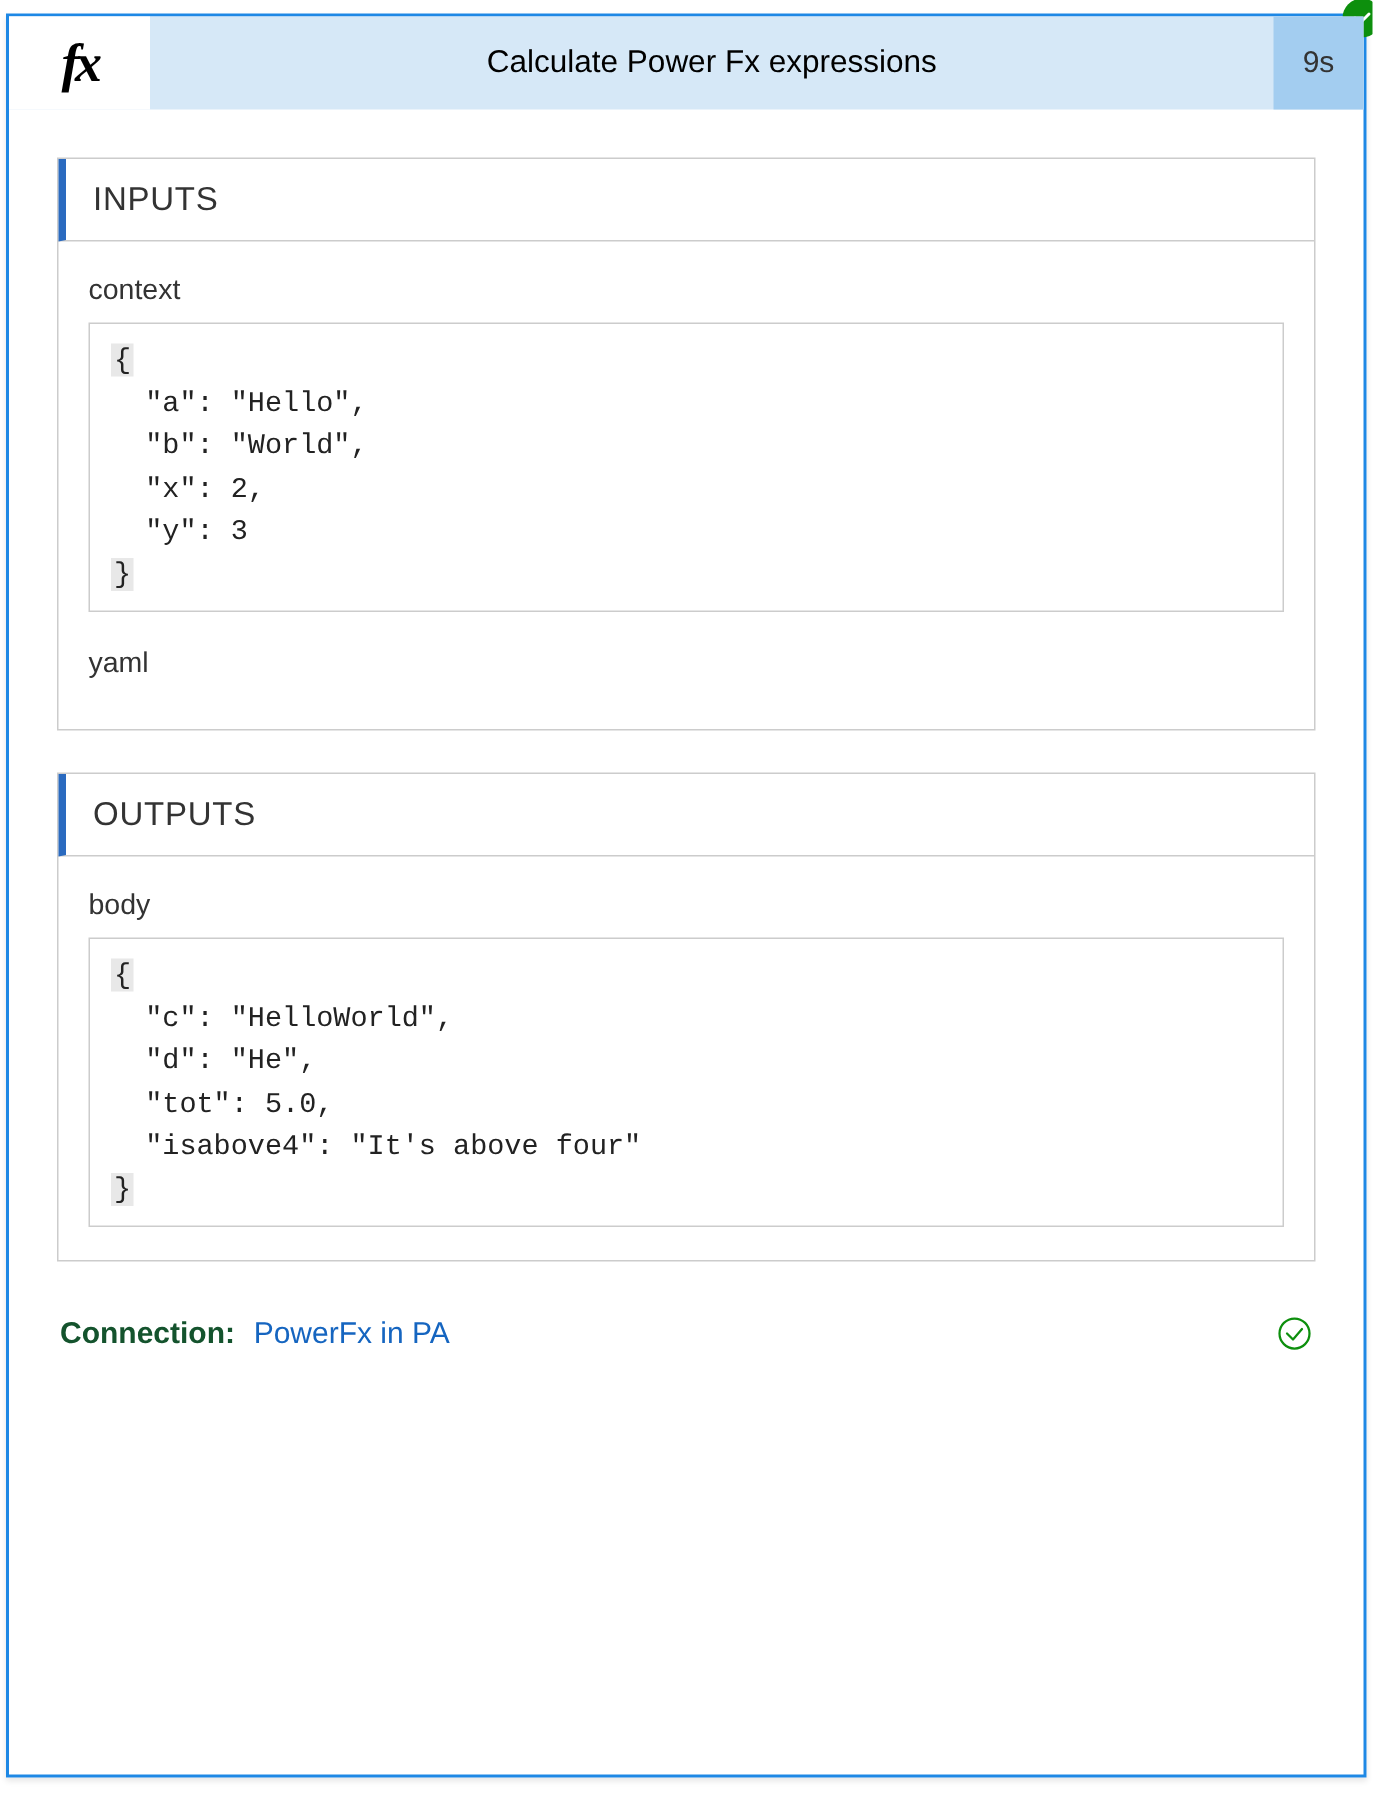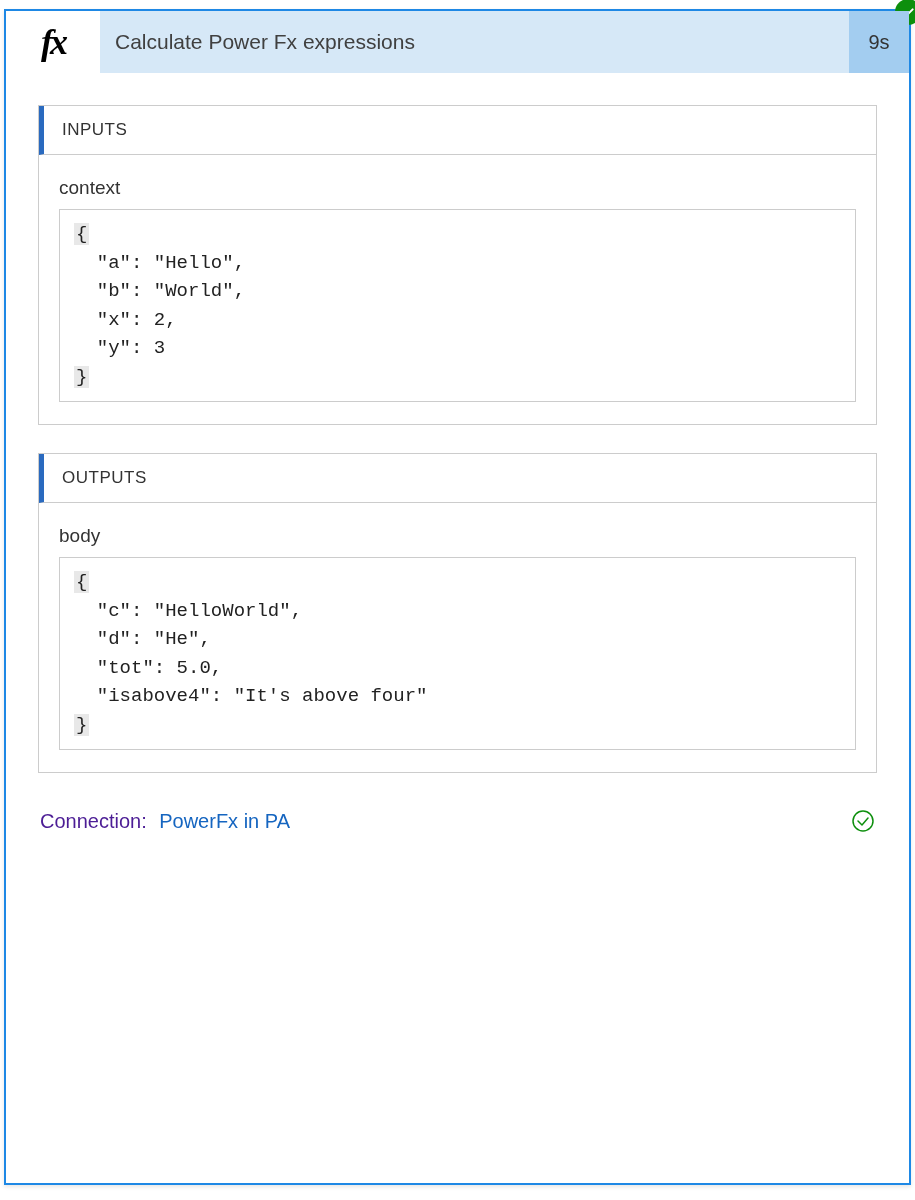--- a/index.html
+++ b/index.html
@@ -35,24 +35,24 @@
       align-items: center;
       justify-content: center;
       font-style: italic;
       font-weight: bold;
       font-size: 36px;
       font-family: Georgia, serif;
       letter-spacing: -3px;
     }
     .card-title {
       flex: 1;
-      padding-left: 15px;
       font-size: 21px;
-      color: #404040;
+      color: #000000;
       font-weight: 400;
+      text-align: center;
     }
     .duration-badge {
       background: #a3cdf0;
       height: 62px;
       width: 60px;
       display: flex;
       align-items: center;
       justify-content: center;
       font-size: 20px;
       color: #333;
@@ -74,21 +74,21 @@
       padding: 32px 32px 20px 32px;
     }
     .section {
       border: 1px solid #ccc;
       margin-bottom: 28px;
     }
     .section-header {
       border-bottom: 1px solid #ccc;
       border-left: 5px solid #2a6abf;
       padding: 14px 18px;
-      font-size: 17px;
+      font-size: 22px;
       color: #333;
       letter-spacing: 0.5px;
     }
     .section-body {
       padding: 22px 20px 22px 20px;
     }
     .field-label {
       font-size: 19px;
       color: #333;
       margin-bottom: 10px;
@@ -117,21 +117,22 @@
       padding-left: 14px;
     }
     .footer-row {
       display: flex;
       align-items: center;
       justify-content: space-between;
       padding: 8px 2px 0 2px;
     }
     .conn-label {
       font-size: 20px;
-      color: #4c1d95;
+      color: #14532d;
+      font-weight: bold;
     }
     .conn-link {
       font-size: 20px;
       color: #1565c0;
       cursor: pointer;
       margin-left: 8px;
     }
     .footer-check {
       width: 24px;
       height: 24px;
@@ -161,20 +162,21 @@
       <div class="section-header">INPUTS</div>
       <div class="section-body">
         <div class="field-label">context</div>
         <div class="code-box" id="context-code"><span class="brace">{</span>
   "a": "Hello",
   "b": "World",
   "x": 2,
   "y": 3
 <span class="brace">}</span></div>
 
+        <div class="field-label">yaml</div>
       </div>
     </div>
 
     <div class="section">
       <div class="section-header">OUTPUTS</div>
       <div class="section-body">
         <div class="field-label">body</div>
         <div class="code-box" id="body-code"><span class="brace">{</span>
   "c": "HelloWorld",
   "d": "He",

